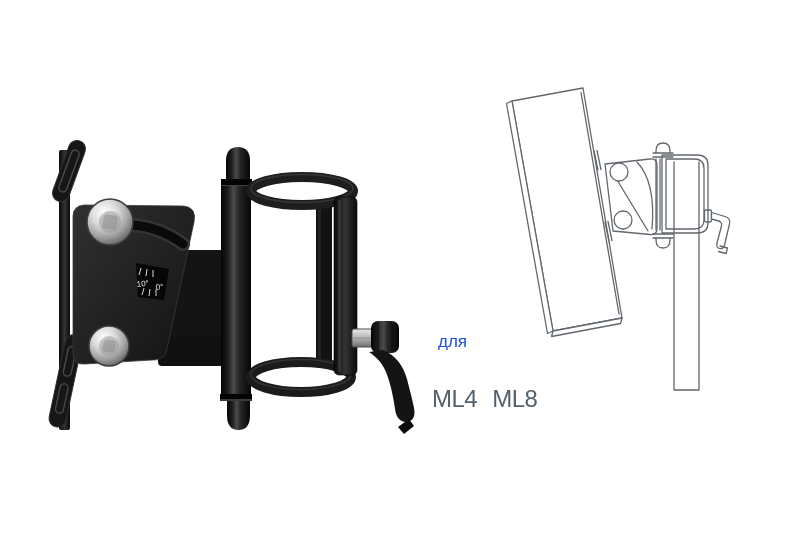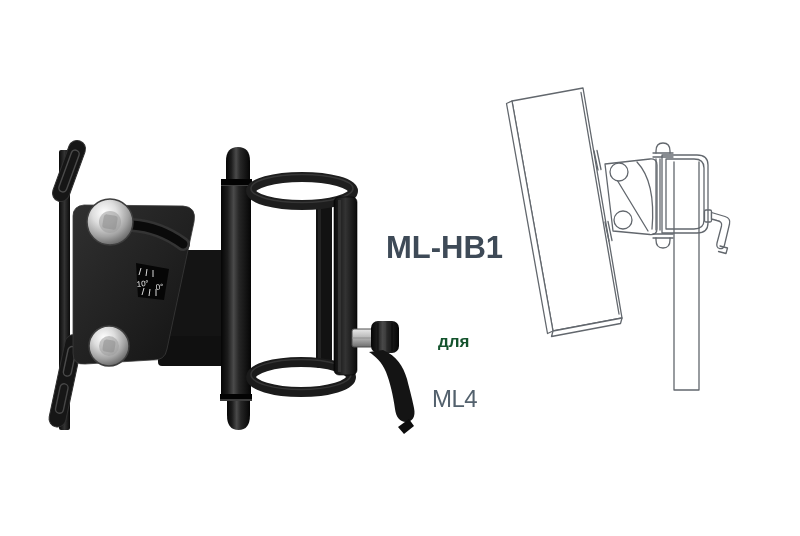--- a/index.html
+++ b/index.html
@@ -11,21 +11,21 @@
   .canvas{position:absolute;inset:0;background:#ffffff;}
   .photo-wrap{position:absolute;left:25px;top:132px;width:400px;height:305px;}
   .drawing-wrap{position:absolute;left:488px;top:80px;width:250px;height:320px;}
   .model-title{
     position:absolute;left:386px;top:232px;
     font-size:31px;font-weight:700;color:#3e4a57;line-height:1;
     letter-spacing:0;
   }
   .for-label{
     position:absolute;left:438px;top:333px;
-    font-size:17px;font-weight:700;color:#14532d;line-height:1;text-align:right;
+    font-size:17px;font-weight:400;color:#1d4ed8;line-height:1;text-align:right;
   }
   .models-row{
     position:absolute;left:432px;top:387px;
     font-size:24px;font-weight:400;color:#53616d;line-height:1;
     display:flex;gap:15px;letter-spacing:-0.5px;
   }
 </style>
 </head>
 <body>
 
@@ -136,21 +136,20 @@
         <rect x="371" y="321" width="28" height="32" rx="7" fill="url(#cylH)"></rect>
         <line x1="378" y1="323" x2="378" y2="351" stroke="#000000" stroke-width="1" opacity="0.6"></line>
         <line x1="385" y1="322" x2="385" y2="352" stroke="#4a4a4a" stroke-width="1" opacity="0.7"></line>
         <line x1="392" y1="323" x2="392" y2="351" stroke="#000000" stroke-width="1" opacity="0.6"></line>
       </g>
       <path d="M383,350 C397,356 403,366 407,379 C410,391 413,402 414,408 C416,417 412,422 406,422 C400,422 396,417 395,409 C393,395 390,382 386,372 C382,362 375,356 369,352 Z" fill="#141414"></path>
       <path d="M409,419 L398,427 L404,434 L414,426 Z" fill="#0c0c0c"></path>
     </svg>
   </div>
 
-  <div class="model-title">ML-HB1</div>
 
   <div class="drawing-wrap">
     <svg viewBox="488 80 250 320" width="250" height="320">
       <g fill="none" stroke="#62676d" stroke-width="1.3" stroke-linejoin="round" stroke-linecap="round">
 
         <path d="M674,162 V390 H699 V162" fill="#ffffff"></path>
 
         <g>
           <polygon points="512,101 583,88 622,318 553,331" fill="#ffffff"></polygon>
           <polygon points="512,101 506.5,103.5 547.5,333.5 553,331" fill="#ffffff"></polygon>
@@ -193,15 +192,16 @@
           <path d="M711.5,212.5 L725,216.5 Q731,218.5 729.5,224 L724.5,245 Q723.5,249.5 719.5,248.5 Q716,247.5 717,243 L721.5,226 Q722.5,221.5 717,220.5 L711.5,219 Z" fill="#ffffff"></path>
           <path d="M720,246 L727.5,248 L726,253.5 L718.5,251.5"></path>
         </g>
       </g>
     </svg>
   </div>
 
   <div class="for-label">для</div>
   <div class="models-row">
     <span>ML4</span>
+    <span>ML8</span>
   </div>
 
 </div>
 
 </body></html>

